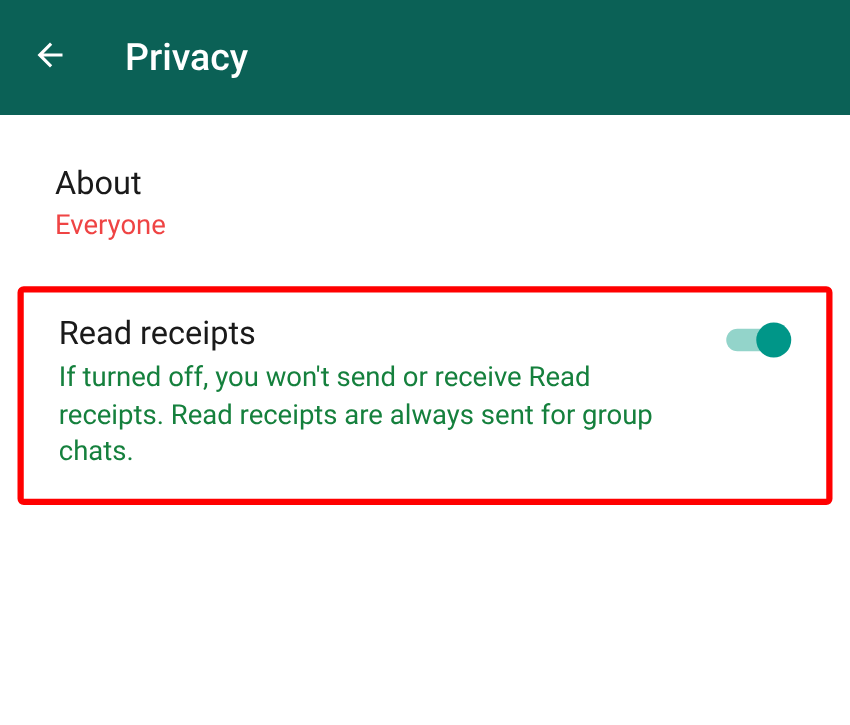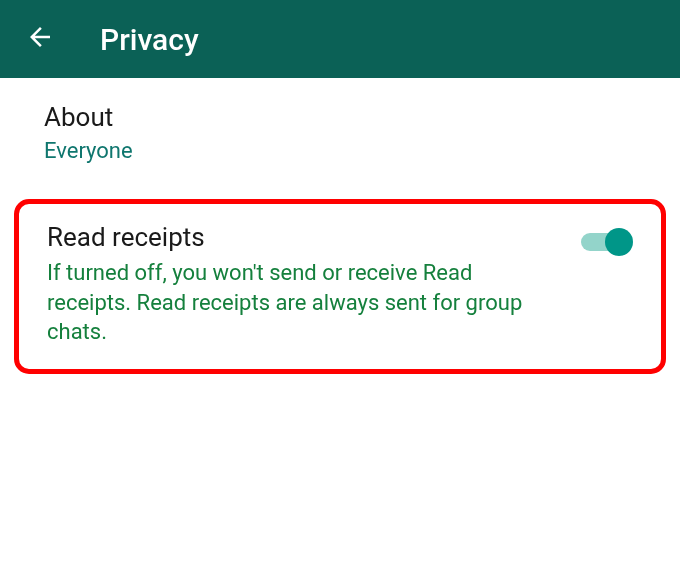--- a/index.html
+++ b/index.html
@@ -12,21 +12,21 @@
       width: 680px;
       height: 580px;
       background: #ffffff;
       overflow: hidden;
     }
     .header {
       background: #0b6156;
       color: #ffffff;
       display: flex;
       align-items: center;
-      height: 78px;
+      height: 92px;
       padding: 0 20px;
     }
     .back-arrow {
       display: flex;
       align-items: center;
       justify-content: center;
       width: 40px;
       height: 40px;
       margin-right: 40px;
       cursor: pointer;
@@ -34,41 +34,41 @@
     .back-arrow svg {
       width: 30px;
       height: 30px;
       fill: #ffffff;
     }
     .header-title {
       font-size: 30px;
       font-weight: 500;
     }
     .content {
-      padding-top: 8px;
+      padding-top: 24px;
     }
     .setting-item {
       padding: 16px 44px 26px 44px;
       cursor: pointer;
     }
     .setting-title {
       font-size: 26px;
       color: #1a1a1a;
       font-weight: 400;
       margin-bottom: 6px;
     }
     .setting-value {
       font-size: 22px;
-      color: #0f766e;
+      color: #ef4444;
       font-weight: 400;
     }
     .highlighted-section {
       margin: 10px 14px 0 14px;
       border: 5px solid #ff0000;
-      border-radius: 15px;
+      border-radius: 5px;
       padding: 18px 28px 22px 28px;
       display: flex;
       align-items: flex-start;
       justify-content: flex-end;
     }
     .read-receipts-text {
       flex: 1;
       padding-right: 20px;
     }
     .read-receipts-title {

